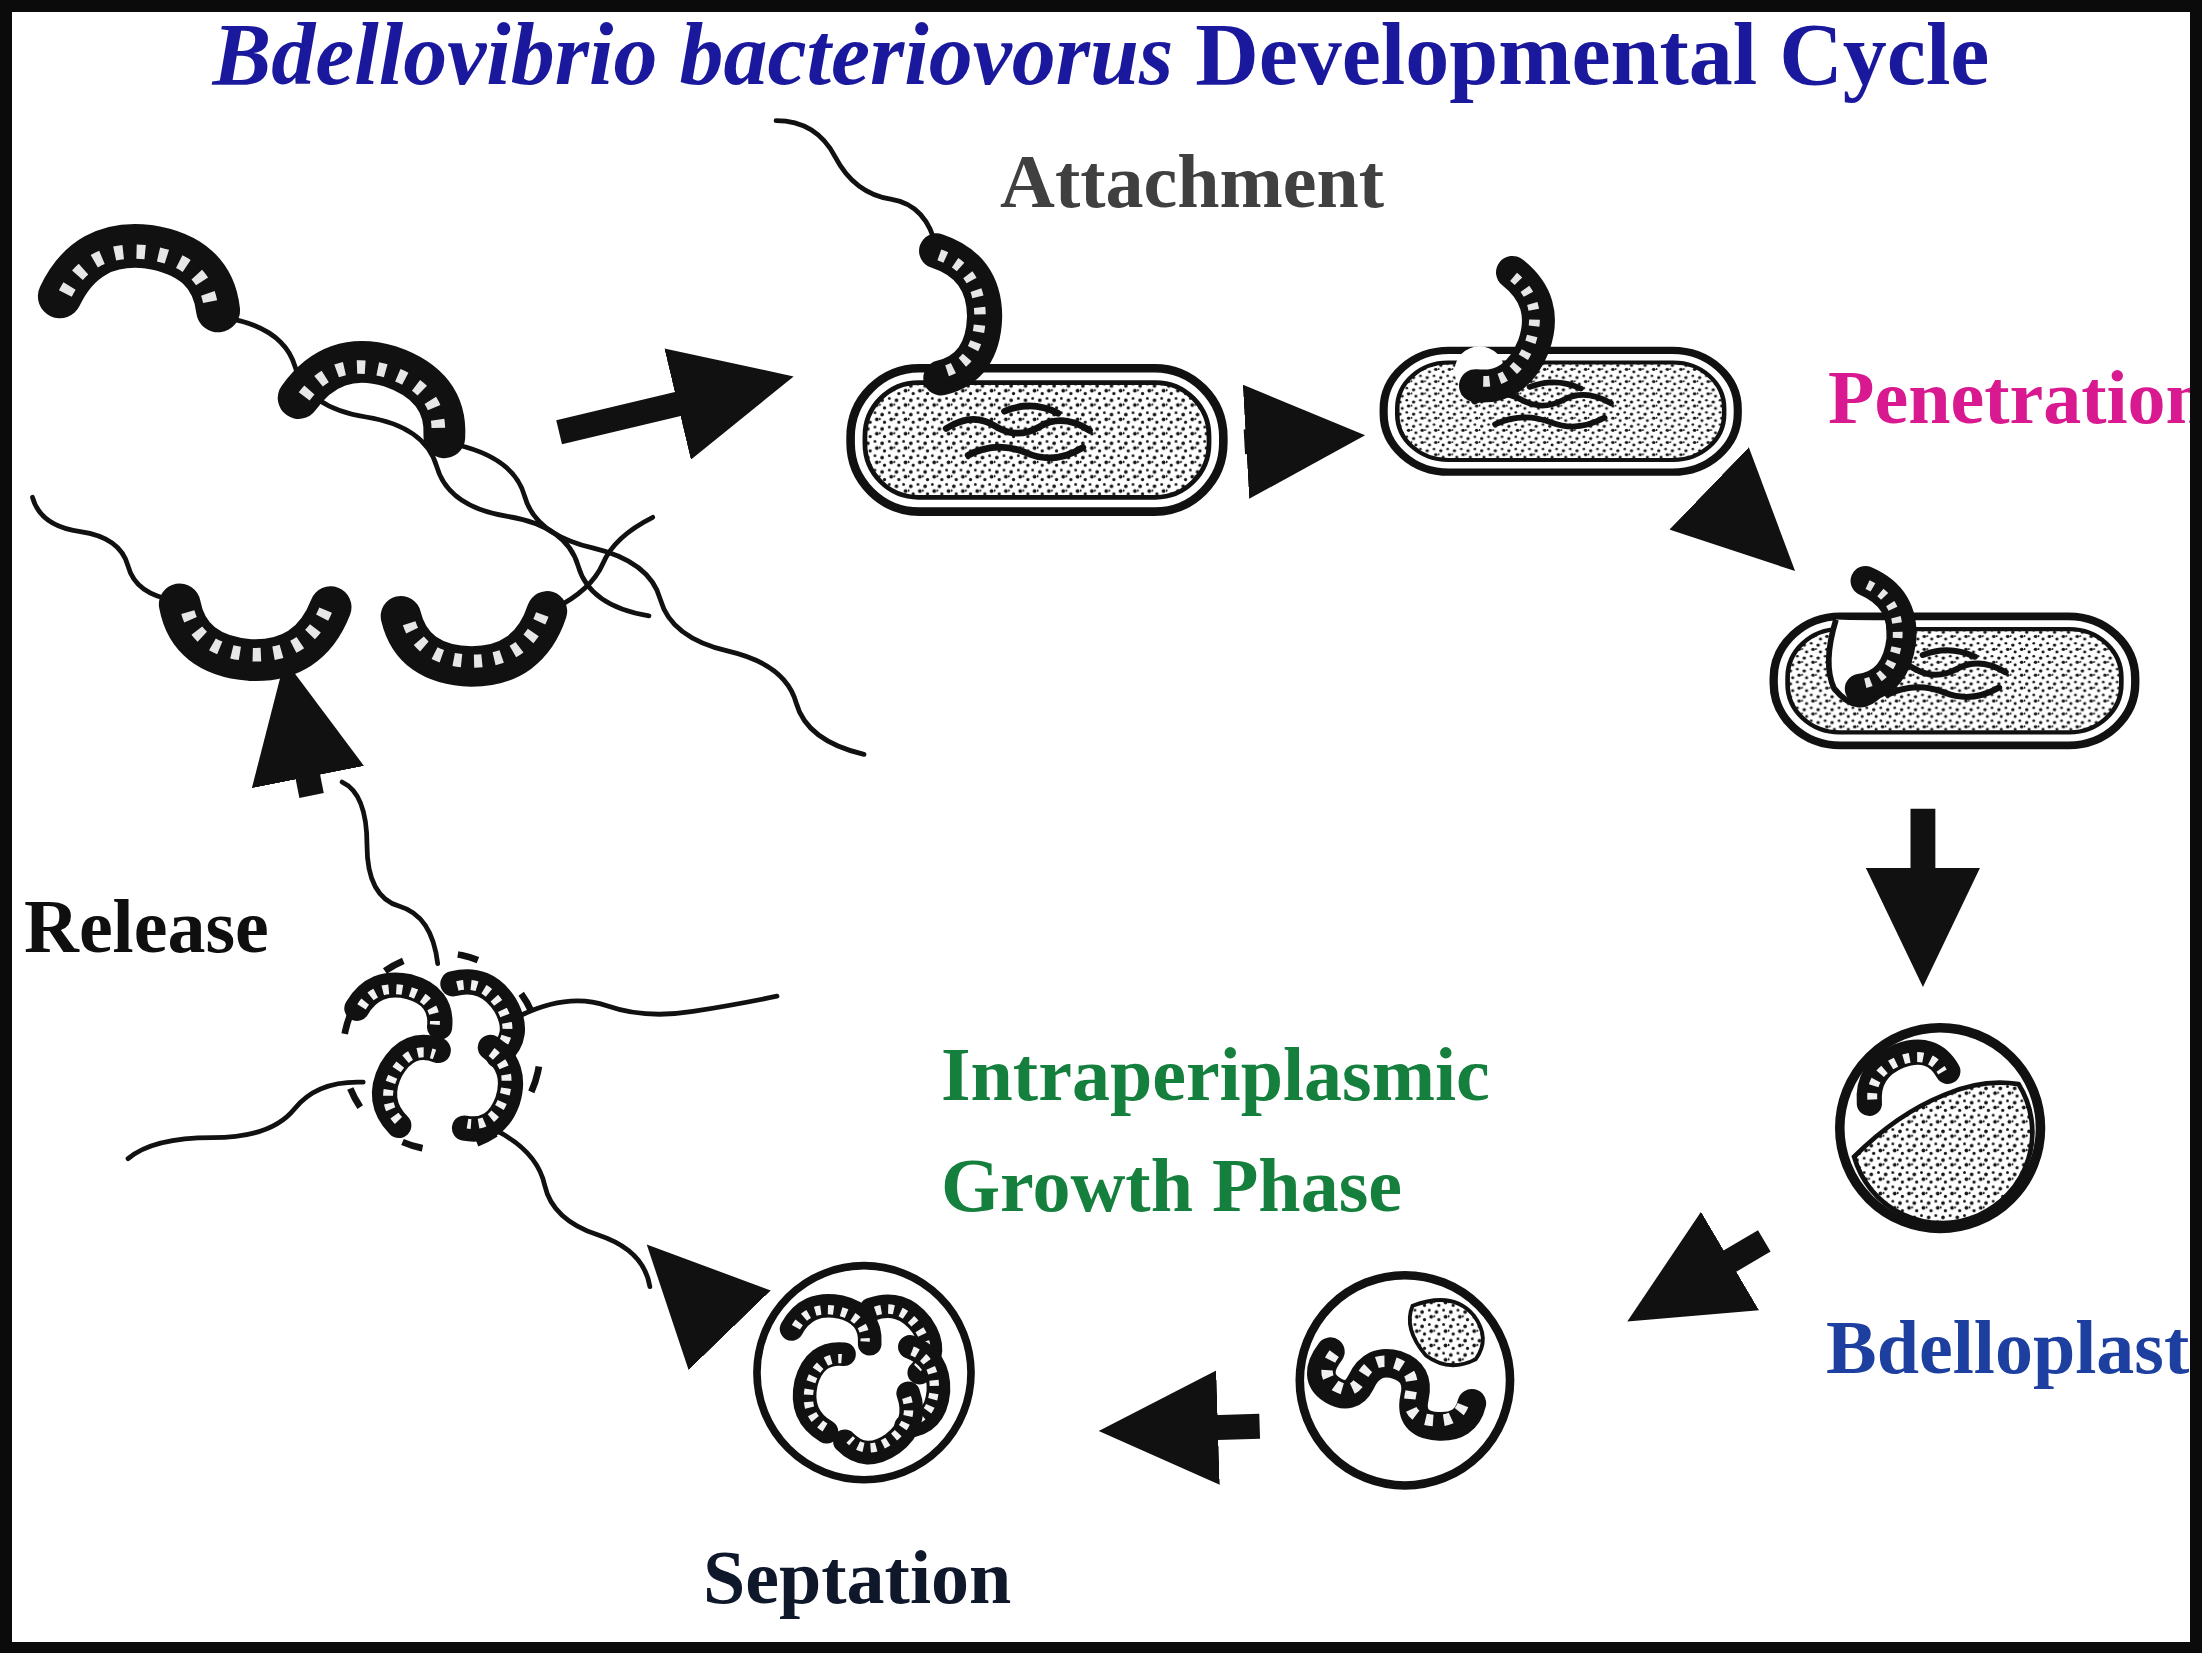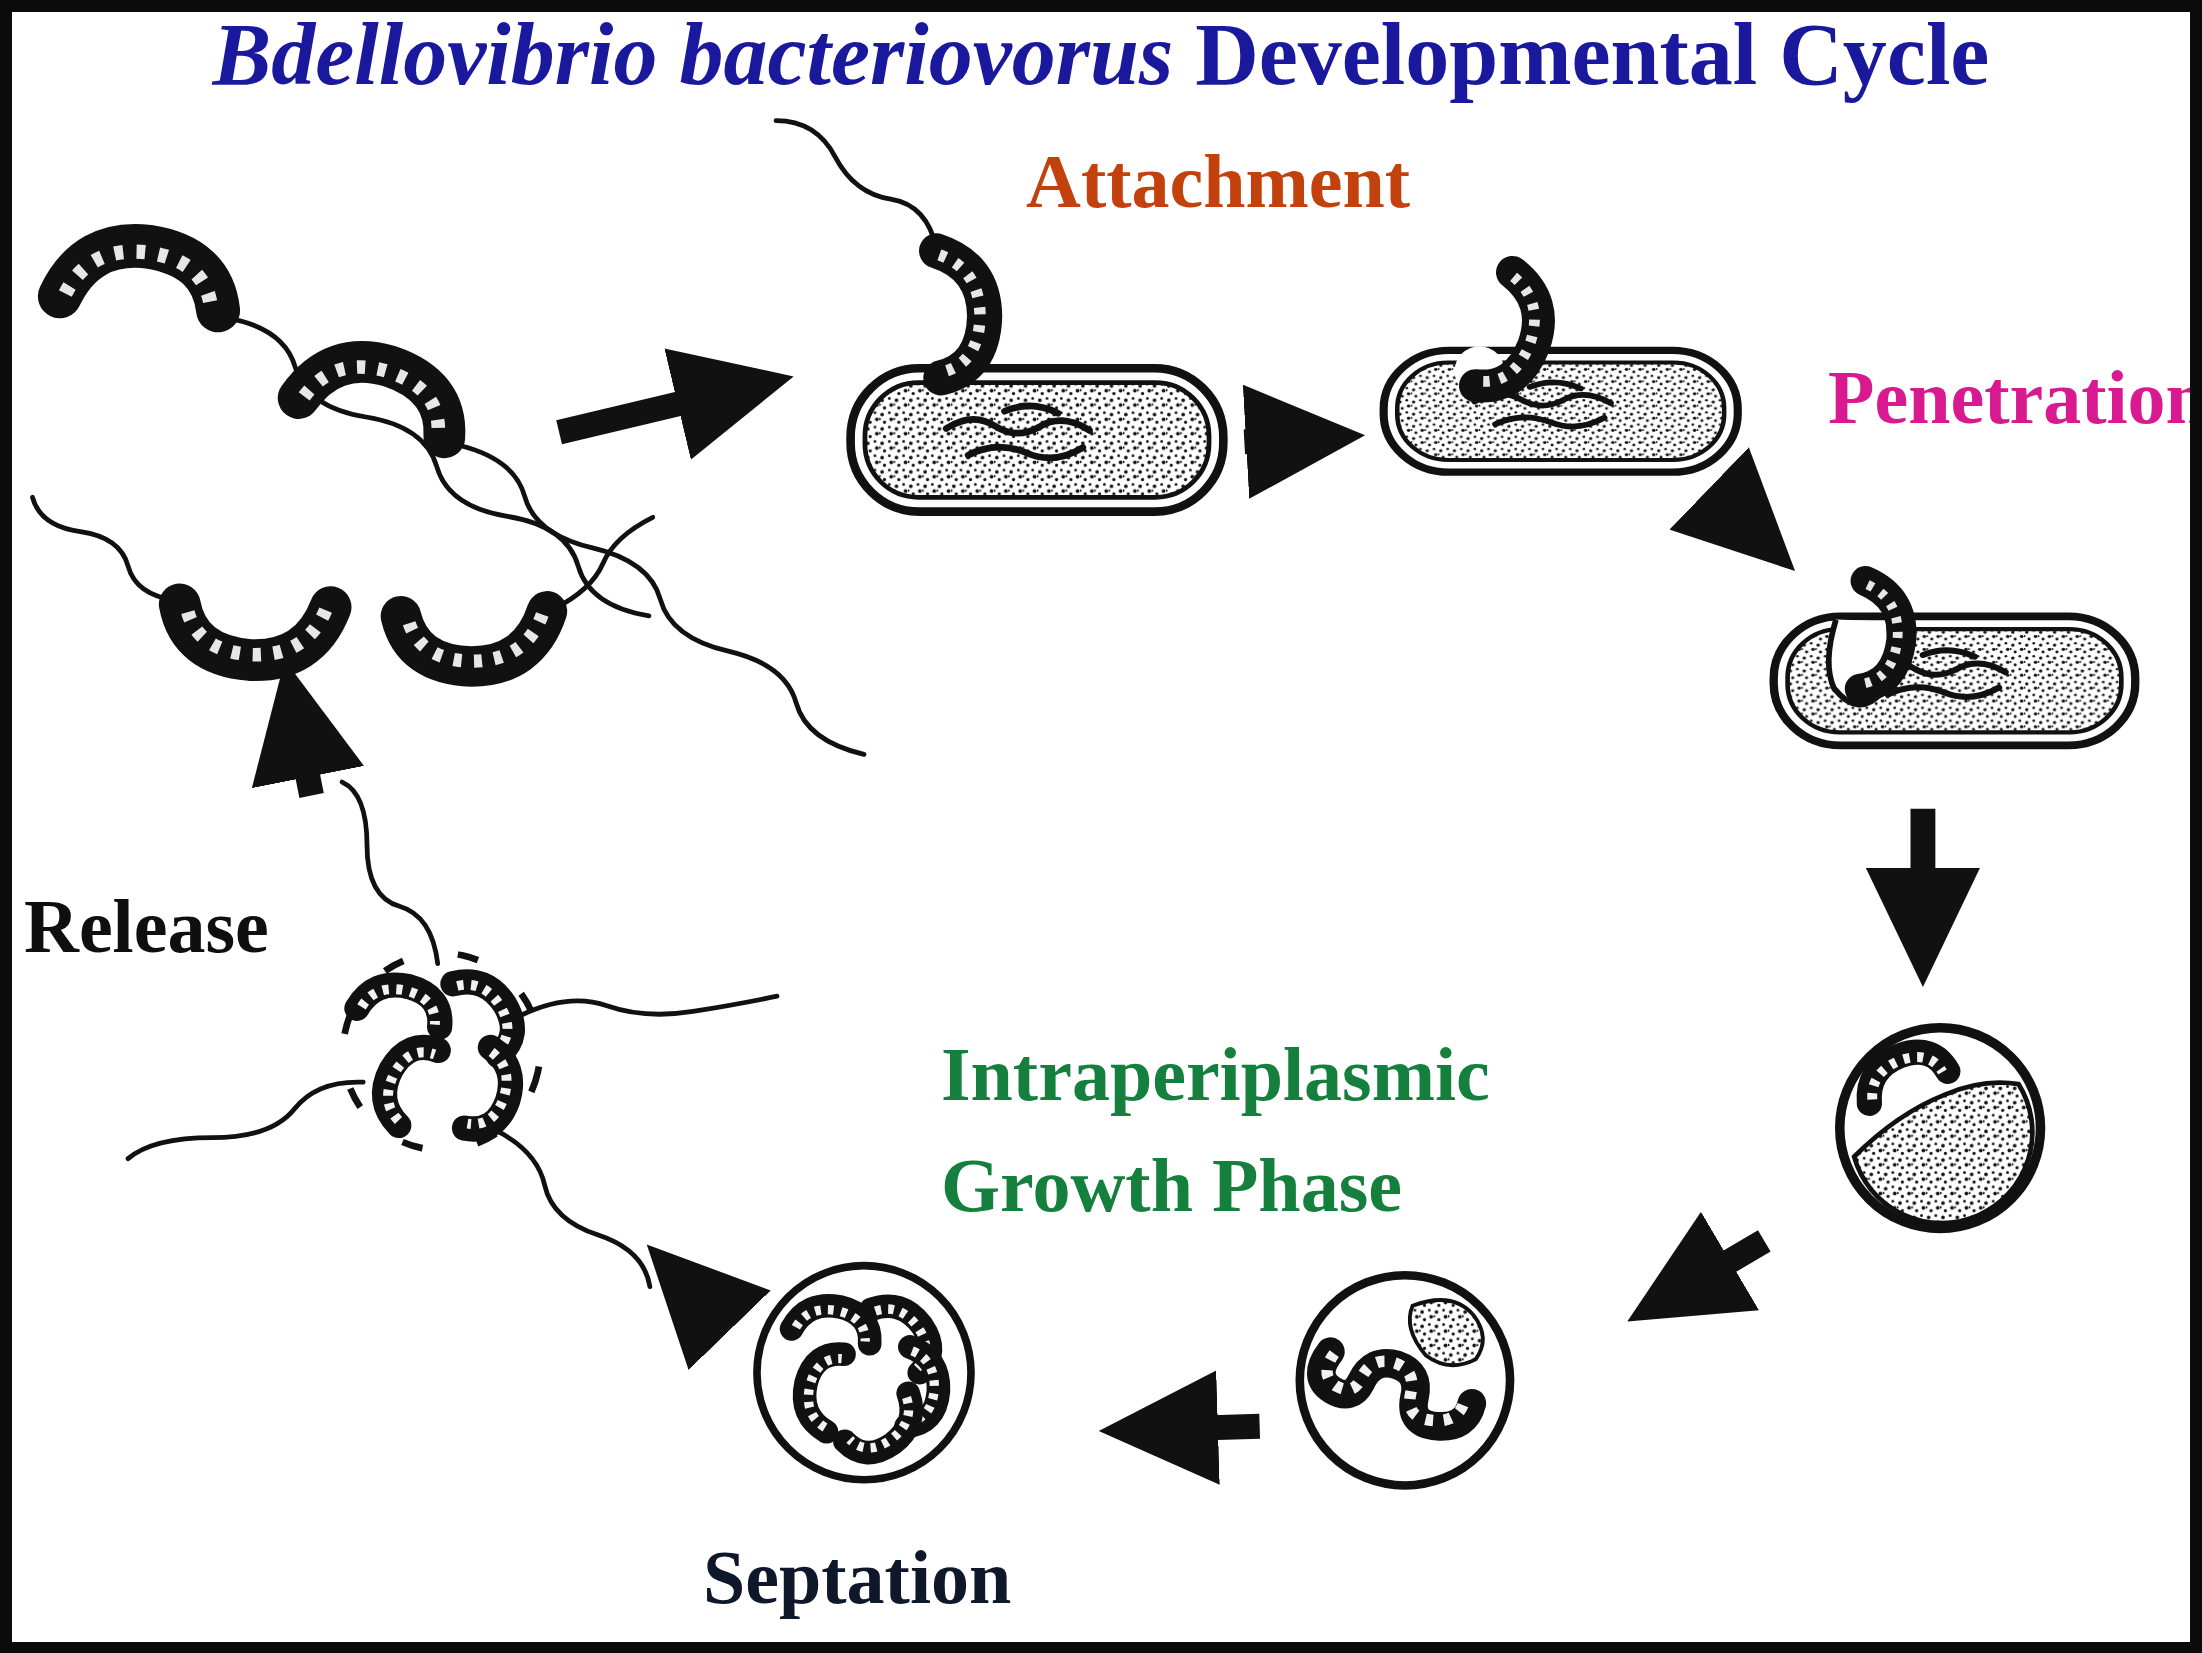--- a/index.html
+++ b/index.html
@@ -145,22 +145,23 @@
     <path class="arr" d="M1798,520 L1852,572"></path>
     <path class="arr" d="M2012,846 L2012,996"></path>
     <path class="arr" d="M1846,1298 L1734,1364"></path>
     <path class="arr" d="M1318,1492 L1186,1496"></path>
     <path class="arr" d="M762,1390 L702,1328"></path>
     <path class="arr" d="M326,832 L305,726"></path>
   </svg>
 
   <h1 class="title" style="color: rgb(26, 24, 156);"><em>Bdellovibrio bacteriovorus</em><span> Developmental Cycle</span></h1>
 
-  <div class="label l-attachment" style="color: #c2410c; margin-left: 26px;">Attachment</div>
+  <div class="label l-attachment" style="color: #404040;">Attachment</div>
   <div class="label l-penetration" style="color: rgb(216, 25, 143);">Penetration</div>
+  <div class="label l-bdelloplast" style="color: rgb(29, 63, 159);">Bdelloplast</div>
   <div class="label l-septation" style="color: #0f172a; margin-top: 45px;">Septation</div>
   <div class="label l-release" style="color: rgb(15, 15, 15);">Release</div>
 
   <div class="label l-intra" style="color: #15803d;">
     <div>Intraperiplasmic</div>
     <div>Growth Phase</div>
   </div>
 
   <div class="frame"></div>
 </div>

